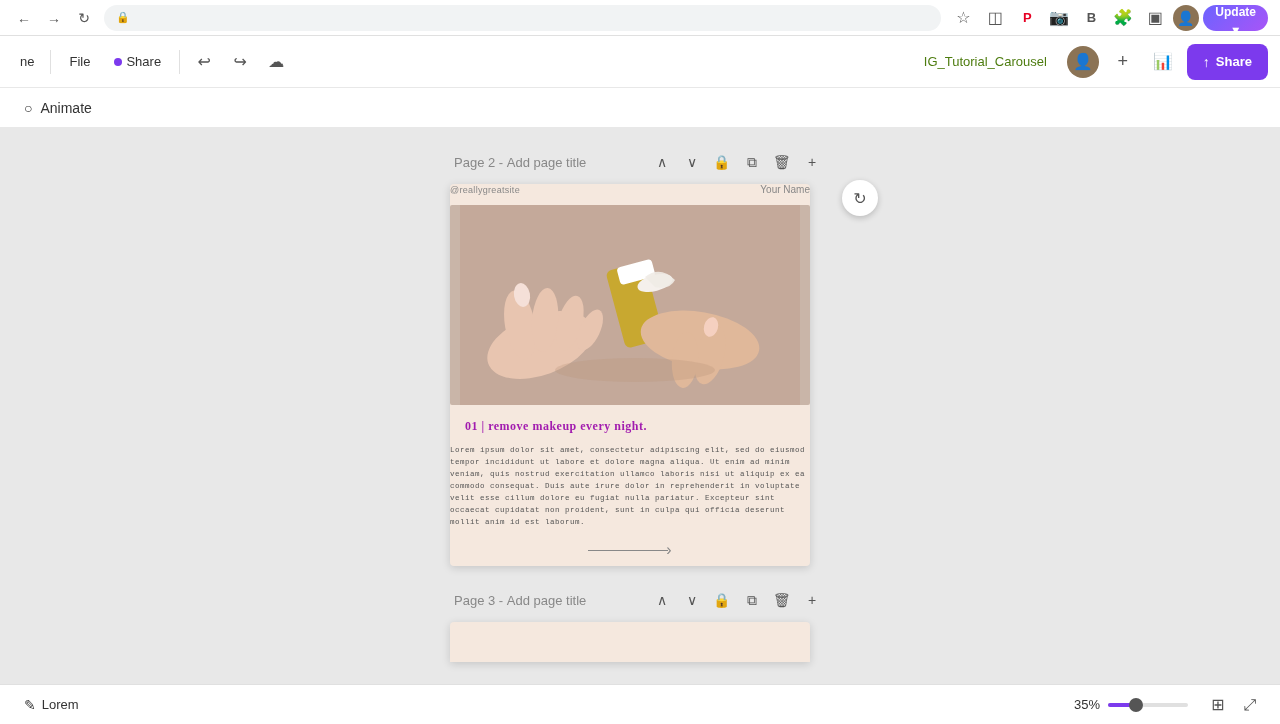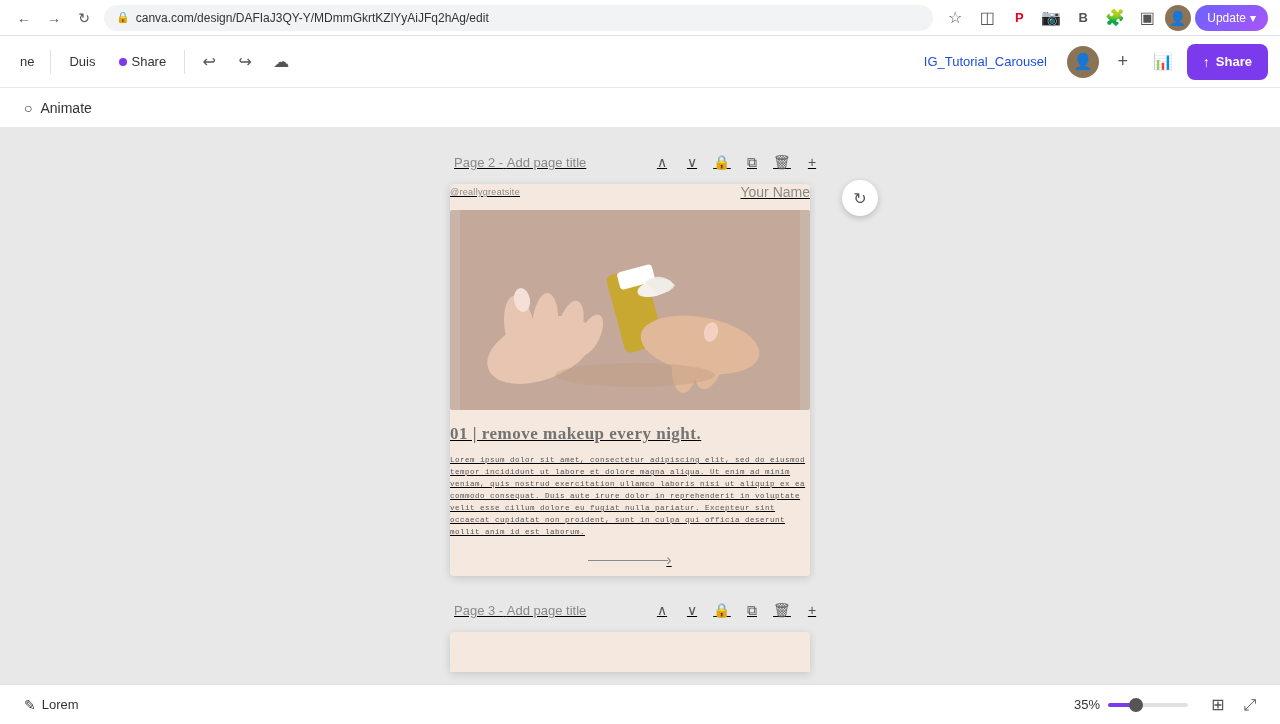--- a/index.html
+++ b/index.html
@@ -45,23 +45,23 @@
       color: #555; font-size: 16px; border-radius: 4px;
     }
     .update-btn {
       height: 26px;
       background: linear-gradient(135deg, #6c63ff, #a855f7);
       color: white;
       border: none;
       border-radius: 13px;
       padding: 0 12px;
       font-size: 12px;
-      font-weight: 400;
+      font-weight: 700;
       cursor: pointer;
-      display: flex; align-items: center; gap: 4px;
+      display: flex; align-items: center; gap: 4px; flex-direction: column;
     }
     .avatar-circle {
       width: 26px; height: 26px;
       border-radius: 50%;
       background: #8b7355;
       overflow: hidden;
       display: flex; align-items: center; justify-content: center;
       font-size: 10px; color: white;
     }
 
@@ -86,39 +86,39 @@
     }
     .toolbar-divider { width: 1px; height: 24px; background: #e0e0e0; margin: 0 4px; }
     .toolbar-icon-btn {
       width: 32px; height: 32px;
       display: flex; align-items: center; justify-content: center;
       border: none; background: none; cursor: pointer;
       color: #555; font-size: 16px; border-radius: 6px;
     }
     .toolbar-spacer { flex: 1; }
     .project-name {
-      font-size: 13px; color: #1d4ed8; font-weight: 500;
+      font-size: 13px; color: #4d7c0f; font-weight: 500;
       padding: 0 12px;
     }
     .share-btn {
       height: 36px;
       background: #7c3aed;
       color: white;
       border: none;
       border-radius: 8px;
       padding: 0 16px;
       font-size: 13px;
       font-weight: 600;
       cursor: pointer;
       display: flex; align-items: center; gap: 6px;
     }
     .toolbar-right { display: flex; align-items: center; gap: 8px; }
 
     
-    .canva-body { display: flex; flex: 1; overflow: hidden; text-decoration: underline; }
+    .canva-body { display: flex; flex: 1; overflow: hidden; }
 
     
     .canvas-area {
       flex: 1;
       background: #e8e8e8;
       overflow-y: auto;
       display: flex;
       flex-direction: column;
       align-items: center;
       padding: 20px 0;
@@ -170,43 +170,44 @@
       padding: 0;
     }
 
     .card-header-text {
       display: flex;
       justify-content: space-between;
       align-items: center;
       margin-bottom: 10px;
     }
     .card-handle { font-size: 9px; color: #888; letter-spacing: 0.3px; }
-    .card-name { font-size: 14px; color: #888; }
+    .card-name { font-size: 10px; color: #888; }
 
     .card-image {
       width: 100%;
       height: 200px;
       background: #c9b5a8;
       border-radius: 2px;
       overflow: hidden;
       display: flex; align-items: center; justify-content: center;
       margin-bottom: 14px;
       position: relative;
     }
 
     
     .card-image svg { width: 100%; height: 100%; }
 
     .card-title {
-      font-size: 17px;
+      font-size: 12px;
       font-weight: 700;
-      color: #737373;
+      color: #a21caf;
       font-family: Georgia, serif;
       margin-bottom: 10px;
       letter-spacing: 0.5px;
+      margin-left: 15px;
     }
 
     .card-body-text {
       font-size: 7.5px;
       color: #555;
       line-height: 1.6;
       letter-spacing: 0.5px;
       font-family: 'Courier New', monospace;
     }
 
@@ -342,21 +343,20 @@
 <body>
 
 <div class="browser-bar">
   <div class="browser-nav-icons">
     <button class="browser-nav-btn">←</button>
     <button class="browser-nav-btn">→</button>
     <button class="browser-nav-btn">↻</button>
   </div>
   <div class="address-bar">
     <span class="lock-icon">🔒</span>
-    <span class="address-text">canva.com/design/DAFIaJ3QY-Y/MDmmGkrtKZlYyAiJFq2hAg/edit</span>
   </div>
   <div class="browser-actions">
     <button class="browser-action-btn">☆</button>
     <button class="browser-action-btn">◫</button>
     <button class="browser-action-btn" style="color:#e60023; font-weight:700; font-size:13px;">P</button>
     <button class="browser-action-btn">📷</button>
     <button class="browser-action-btn" style="font-weight:700; font-size:13px;">B</button>
     <button class="browser-action-btn">🧩</button>
     <button class="browser-action-btn">▣</button>
     <div class="avatar-circle">
@@ -366,21 +366,21 @@
       <span>Update</span>
       <span>▾</span>
     </button>
   </div>
 </div>
 
 <div class="canva-toolbar">
   <span class="toolbar-brand">ne</span>
   <div class="toolbar-divider"></div>
   <button class="toolbar-btn">
-    <span>Duis</span>
+    <span>File</span>
   </button>
   <button class="toolbar-btn">
     <span style="width:8px;height:8px;border-radius:50%;background:#7c3aed;display:inline-block;"></span>
     <span>Share</span>
   </button>
   <div class="toolbar-divider"></div>
   <button class="toolbar-icon-btn">↩</button>
   <button class="toolbar-icon-btn">↪</button>
   <button class="toolbar-icon-btn">☁</button>
   <div class="toolbar-spacer"></div>

